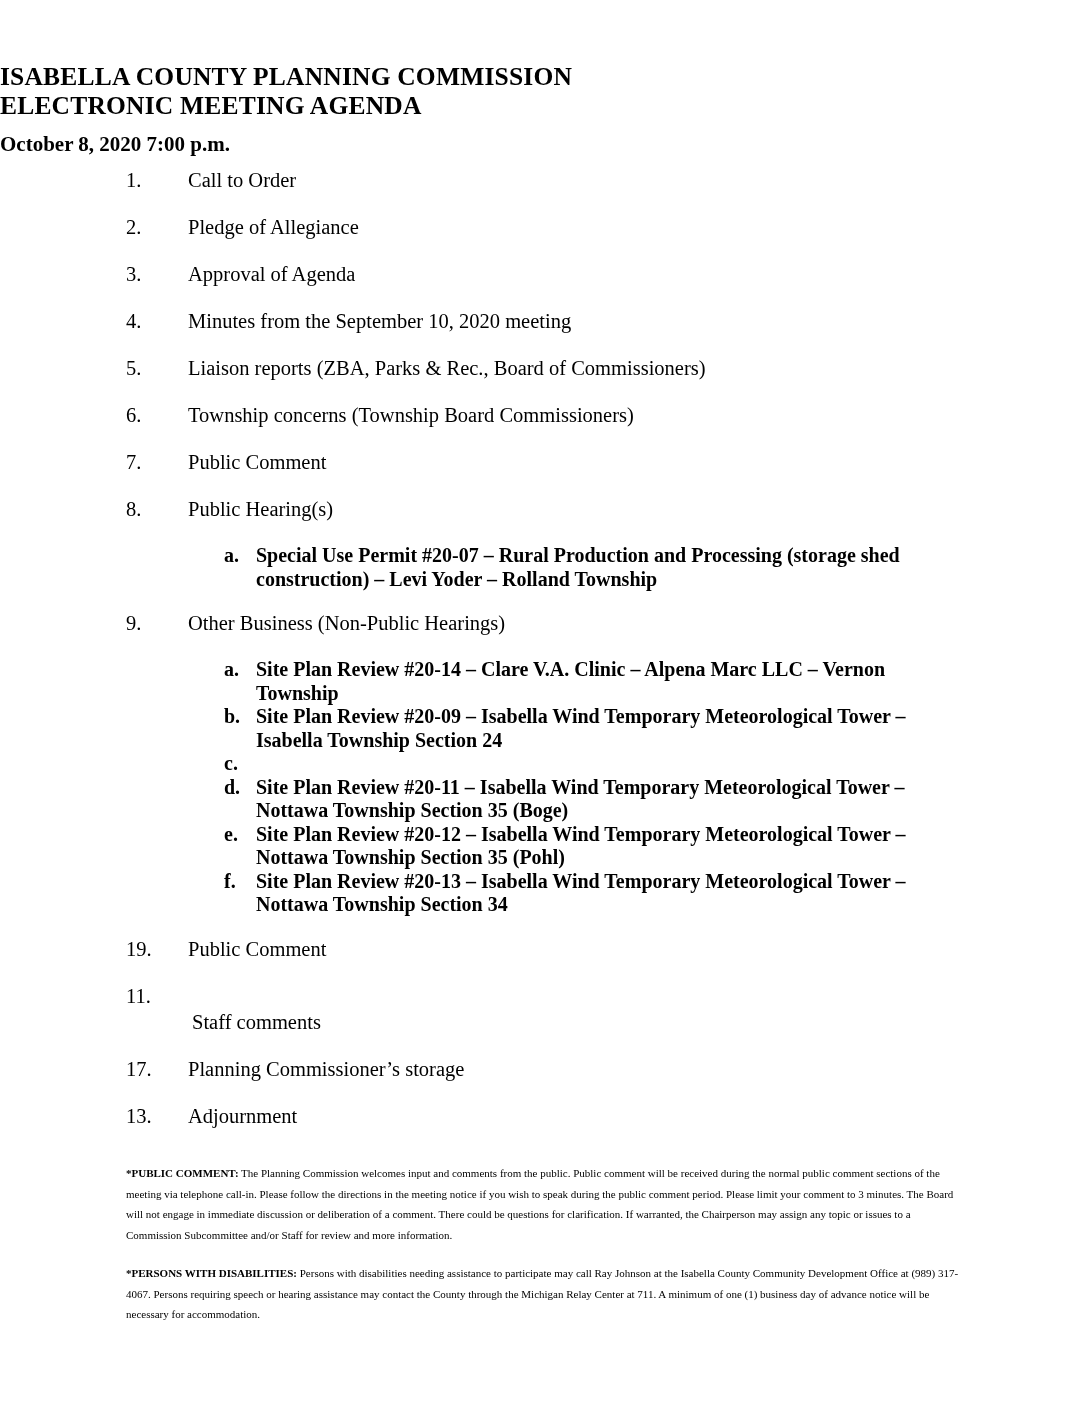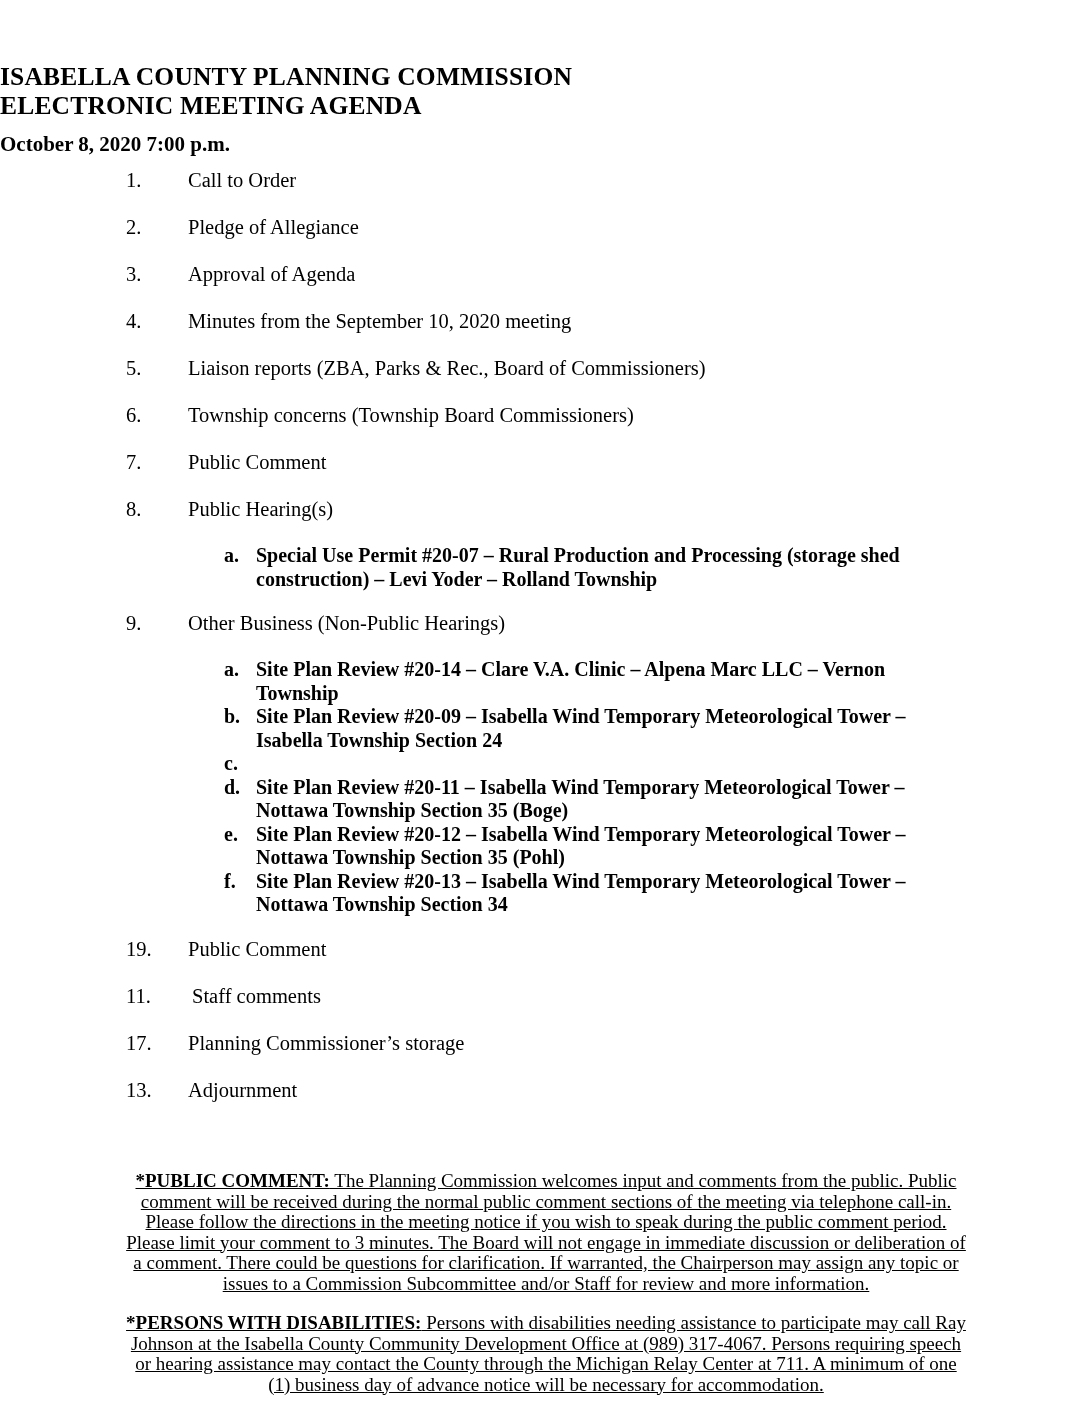--- a/index.html
+++ b/index.html
@@ -62,20 +62,21 @@
     flex: 0 0 62px;
     text-align: left;
   }
   .agenda-item .txt {
     flex: 1 1 auto;
     max-width: 740px;
   }
   
   .agenda-item.nudge .txt {
     padding-left: 4px;
+    margin-top: 26px;
   }
 
   
   .sublist {
     margin-top: 20px;
     margin-bottom: 20px;
     padding-left: 224px;
   }
   .sublist.tight {
     margin-top: 17px;
@@ -98,25 +99,24 @@
   }
 
   
   .footnotes {
     position: absolute;
     left: 126px;
     top: 1152px;
     width: 840px;
   }
   .footnote {
-    font-size: 19px;
+    font-size: 11px;
     line-height: 20.5px;
-    text-align: center;
+    text-align: left;
     margin-bottom: 18px;
-    text-decoration: underline;
   }
   .footnote .fn-label {
     font-weight: bold;
   }
 </style>
 </head>
 <body>
 
 <div class="page">
 

